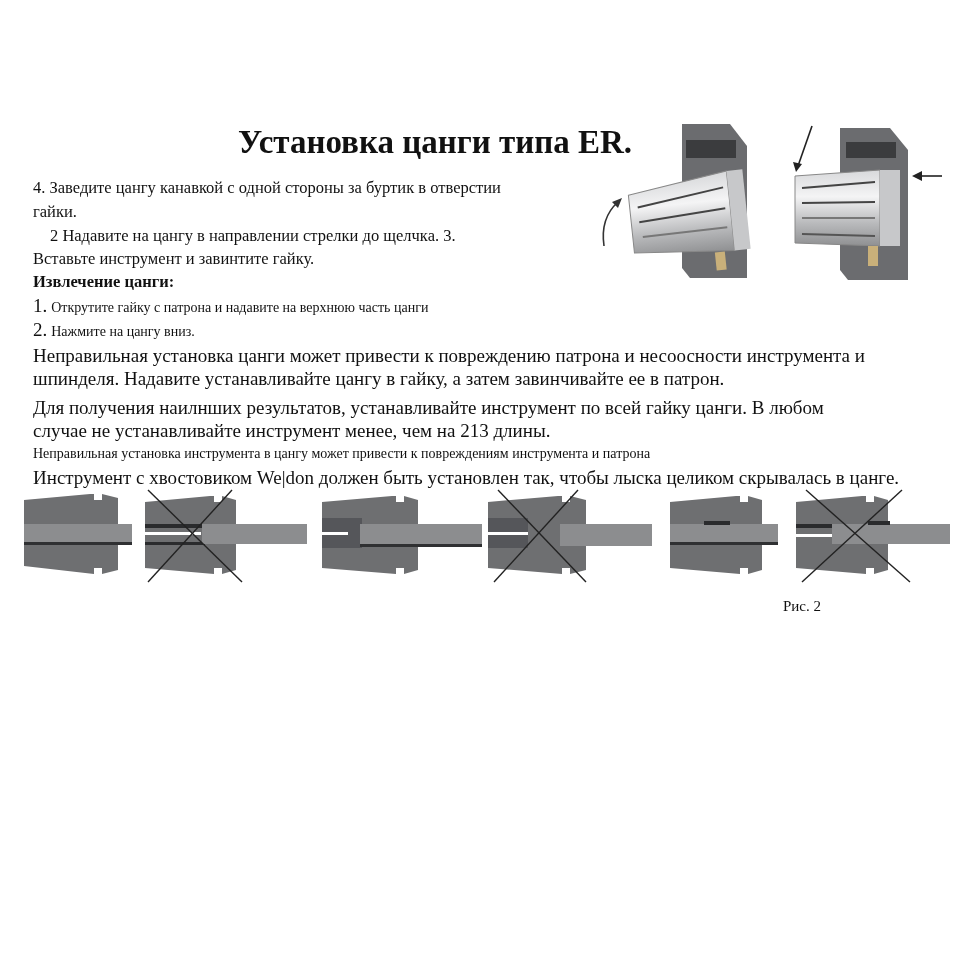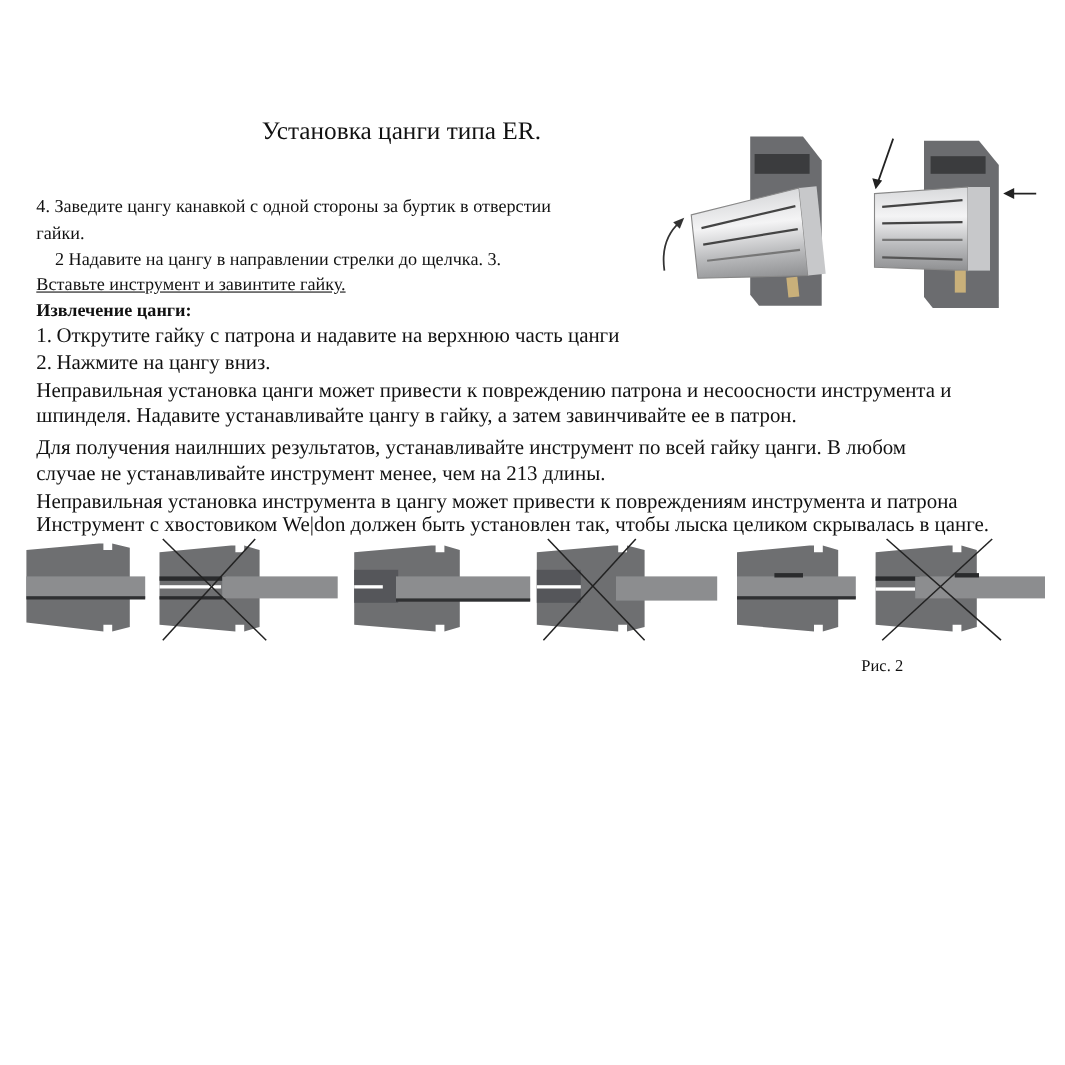--- a/index.html
+++ b/index.html
@@ -1,35 +1,35 @@
 <!DOCTYPE html>
 <html><head>
   <meta charset="utf-8">
   <style>
     html, body { margin:0; padding:0; background:#ffffff; }
     body { width:968px; height:968px; position:relative; overflow:hidden;
            font-family:"Liberation Serif", "DejaVu Serif", serif; color:#111; }
     .abs { position:absolute; white-space:nowrap; }
-    .title { left:238px; top:106px; font-size:23px; }
+    .title { left:238px; top:124px; font-size:33px;font-weight:bold; }
     .t16 { font-size:16.5px; }
-    .t14 { font-size:19px; }
+    .t14 { font-size:14px; }
     .t17 { font-size:19px; }
     .big { font-size:19px; }
     .fig { position:absolute; }
     .caption { left:783px; top:598px; font-size:15px; }
   </style>
 </head>
 <body>
 
 <div class="abs title">Установка цанги типа ER.</div>
 
 <div class="abs t16" style="left:33px;top:178px;">4. Заведите цангу канавкой с одной стороны за буртик в отверстии</div>
 <div class="abs t16" style="left:33px;top:202px;">гайки.</div>
 <div class="abs t16" style="left:50px;top:226px;">2 Надавите на цангу в направлении стрелки до щелчка. 3.</div>
-<div class="abs t16" style="left:33px;top:249px;text-decoration:underline;">Вставьте инструмент и завинтите гайку.</div>
+<div class="abs t16" style="left:33px;top:249px;">Вставьте инструмент и завинтите гайку.</div>
 
 <div class="abs t16" style="left:33px;top:272px;font-weight:bold;">Извлечение цанги:</div>
 <div class="abs" style="left:33px;top:295px;">
   <span class="big">1.</span>
   <span class="t14">Открутите гайку с патрона и надавите на верхнюю часть цанги</span>
 </div>
 <div class="abs" style="left:33px;top:319px;text-align:right;">
   <span class="big">2.</span>
   <span class="t14">Нажмите на цангу вниз.</span>
 </div>

